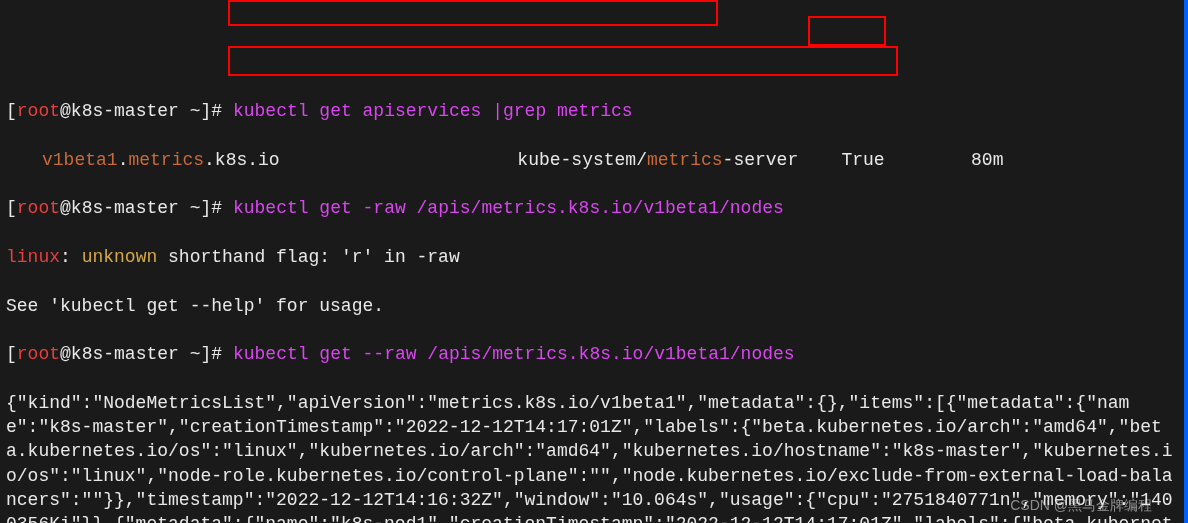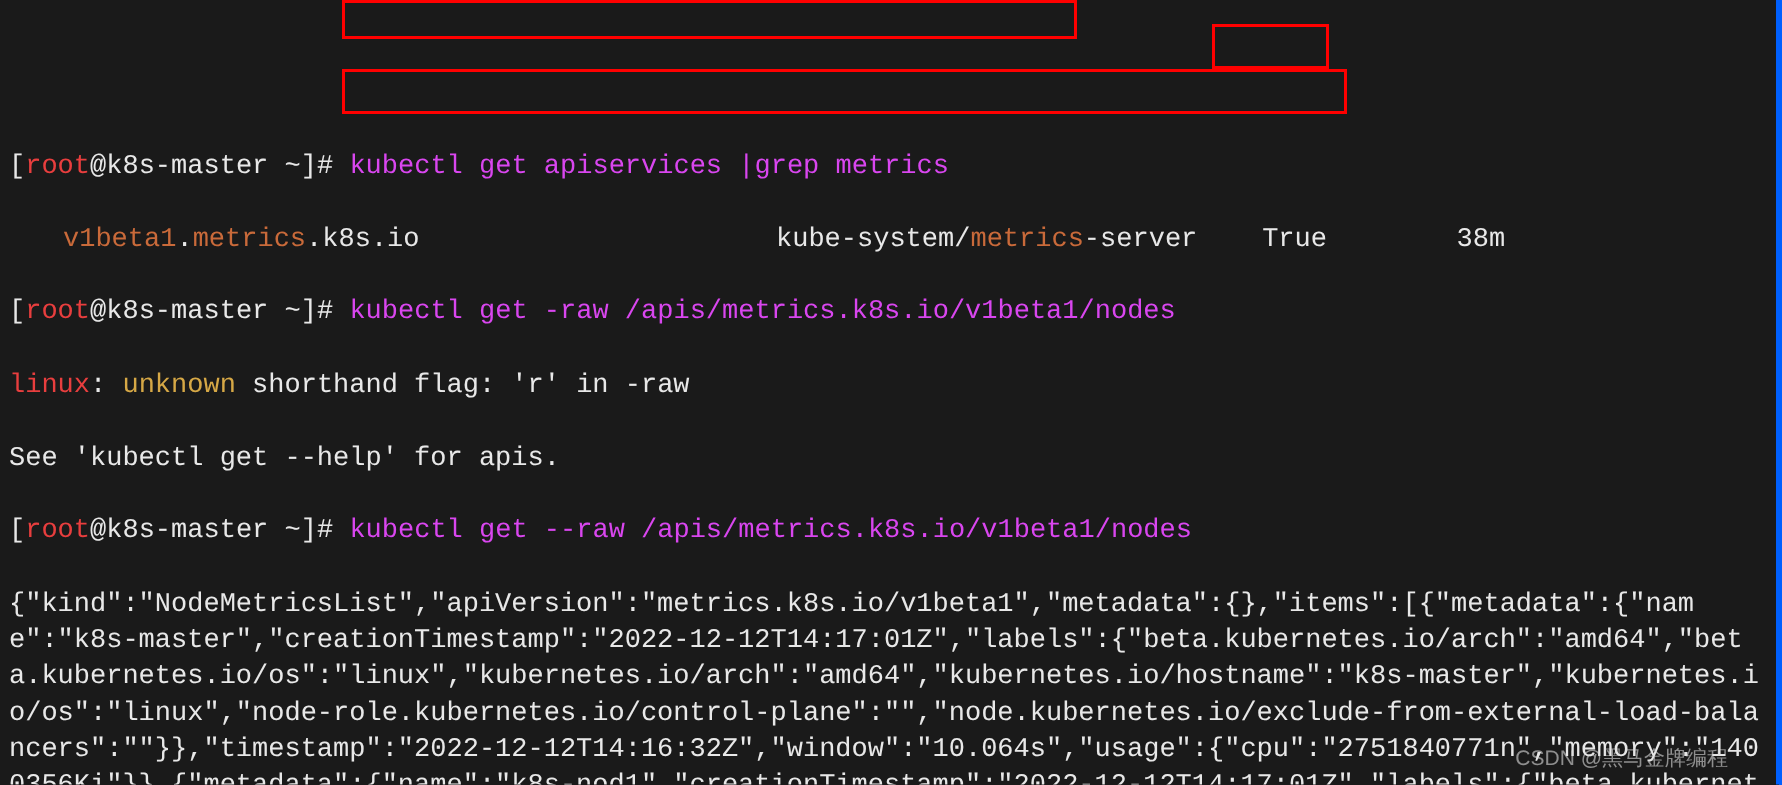--- a/index.html
+++ b/index.html
@@ -56,24 +56,24 @@
       white-space: pre-wrap;
       word-break: break-all;
     }
   </style>
 </head>
 <body>
 
 
 
 <span class="line">[<span class="prompt-root">root</span>@<span class="prompt-host">k8s-master</span> <span class="prompt-tilde">~</span>]<span class="prompt-hash">#</span> <span class="cmd">kubectl get apiservices |grep metrics</span></span>
-<span class="line"><span class="v1beta">v1beta1</span><span class="white">.</span><span class="metrics-h">metrics</span><span class="white">.k8s.io</span>                      <span class="white">kube-system/</span><span class="metrics-h">metrics</span><span class="white">-server</span>    <span class="true-h">True</span>        <span class="white">38m</span></span>
+<span class="line"><span class="v1beta">v1beta1</span><span class="white">.</span><span class="metrics-h">metrics</span><span class="white">.k8s.io</span>                      <span class="white">kube-system/</span><span class="metrics-h">metrics</span><span class="white">-server</span>    <span class="true-h">True</span>        <span class="white">80m</span></span>
 <span class="line">[<span class="prompt-root">root</span>@<span class="prompt-host">k8s-master</span> <span class="prompt-tilde">~</span>]<span class="prompt-hash">#</span> <span class="cmd">kubectl get -raw /apis/metrics.k8s.io/v1beta1/nodes</span></span>
 <span class="line"><span class="err-red">linux</span><span class="white">: </span><span class="err-yellow">unknown</span><span class="white"> shorthand flag: 'r' in -raw</span></span>
-<span class="line white">See 'kubectl get --help' for apis.</span>
+<span class="line white">See 'kubectl get --help' for usage.</span>
 <span class="line">[<span class="prompt-root">root</span>@<span class="prompt-host">k8s-master</span> <span class="prompt-tilde">~</span>]<span class="prompt-hash">#</span> <span class="cmd">kubectl get --raw /apis/metrics.k8s.io/v1beta1/nodes</span></span>
 <span class="line white wrap">{"kind":"NodeMetricsList","apiVersion":"metrics.k8s.io/v1beta1","metadata":{},"items":[{"metadata":{"name":"k8s-master","creationTimestamp":"2022-12-12T14:17:01Z","labels":{"beta.kubernetes.io/arch":"amd64","beta.kubernetes.io/os":"linux","kubernetes.io/arch":"amd64","kubernetes.io/hostname":"k8s-master","kubernetes.io/os":"linux","node-role.kubernetes.io/control-plane":"","node.kubernetes.io/exclude-from-external-load-balancers":""}},"timestamp":"2022-12-12T14:16:32Z","window":"10.064s","usage":{"cpu":"2751840771n","memory":"1400356Ki"}},{"metadata":{"name":"k8s-nod1","creationTimestamp":"2022-12-12T14:17:01Z","labels":{"beta.kubernetes.io/arch":"amd64","beta.kubernetes.io/os":"linux","kubernetes.io/arch":"amd64","kubernetes.io/hostname":"k8s-nod1","kubernetes.io/os":"linux"}},"timestamp":"2022-12-12T14:16:31Z","window":"4.288s","usage":{"cpu":"2406681659n","memory":"1085564Ki"}},{"metadata":{"name":"k8s-nod2","creationTimestamp":"2022-12-12T14:17:01Z","labels":{"beta.kubernetes.io/arch":"amd64","beta.kubernetes.io/os":"linux","kubernetes.io/arch":"amd64","kubernetes.io/hostname":"k8s-nod2","kubernetes.io/os":"linux"}},"timestamp":"2022-12-12T14:16:42Z","window":"28.525s","usage":{"cpu":"2055530261n","memory":"1016268Ki"}}]}</span>
 
 
 <div class="redbox rb1"></div>
 <div class="redbox rb2"></div>
 <div class="redbox rb3"></div>
 
 <div class="watermark">CSDN @黑马金牌编程</div>
 

